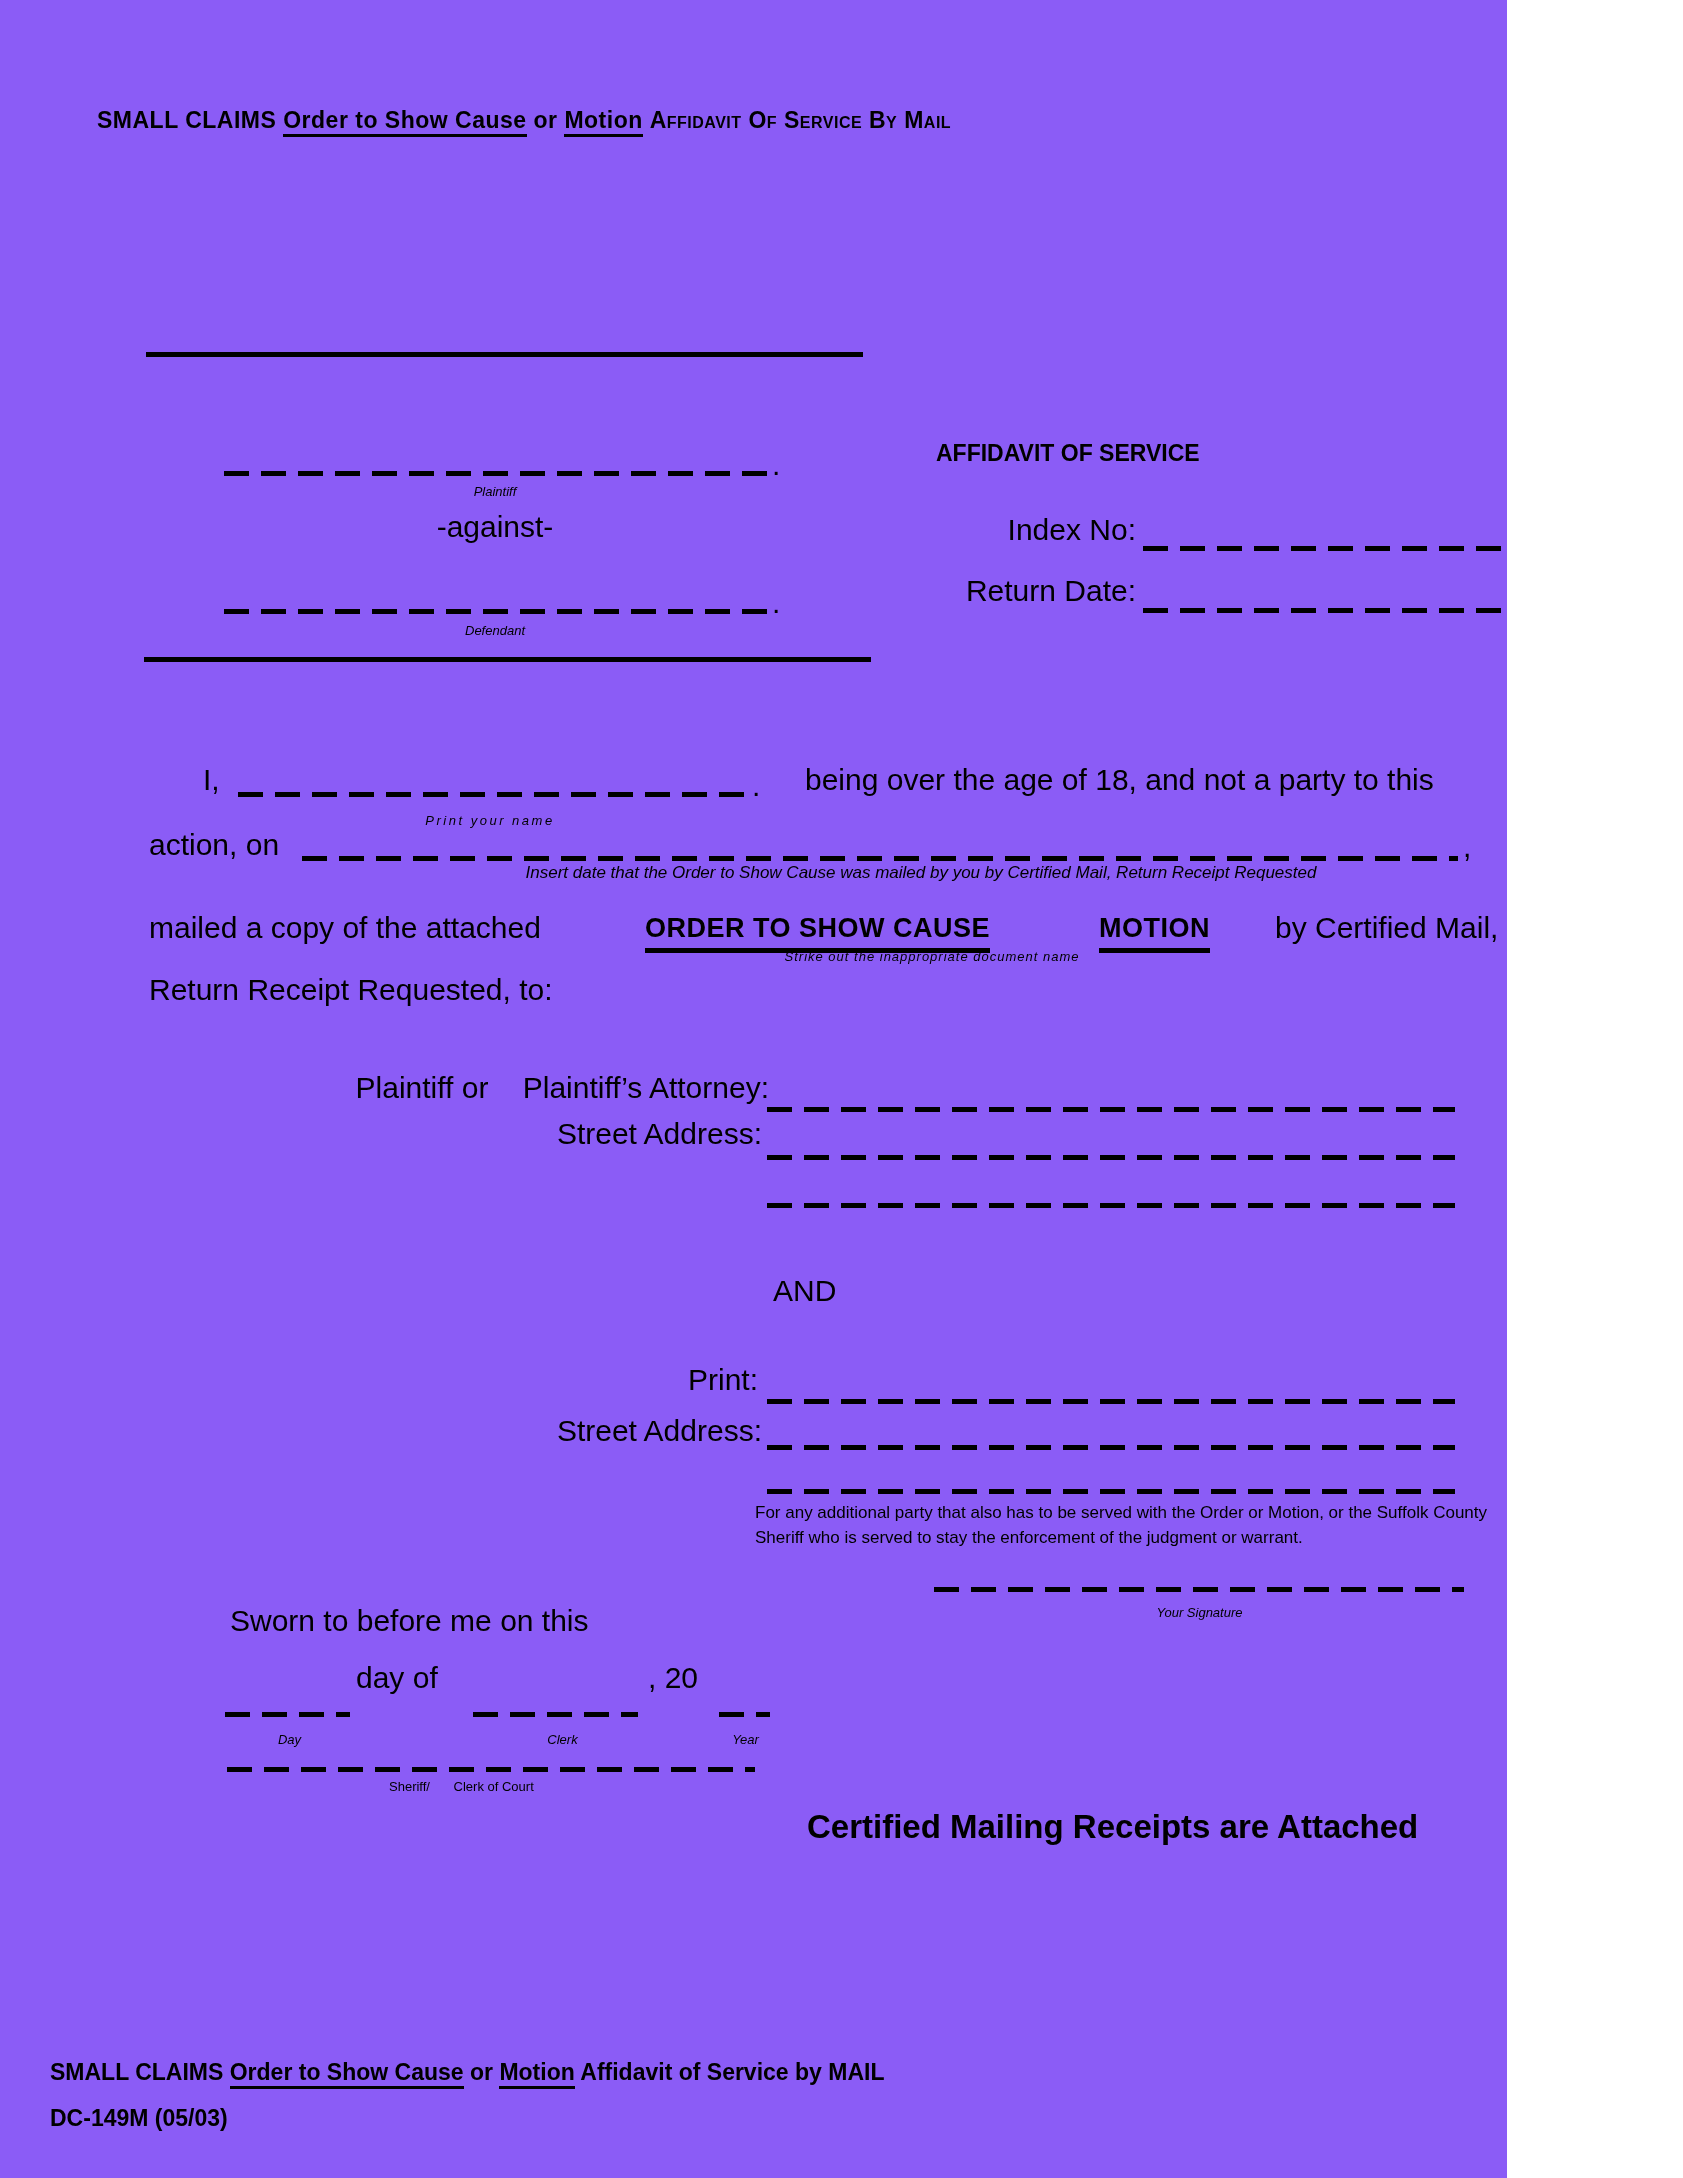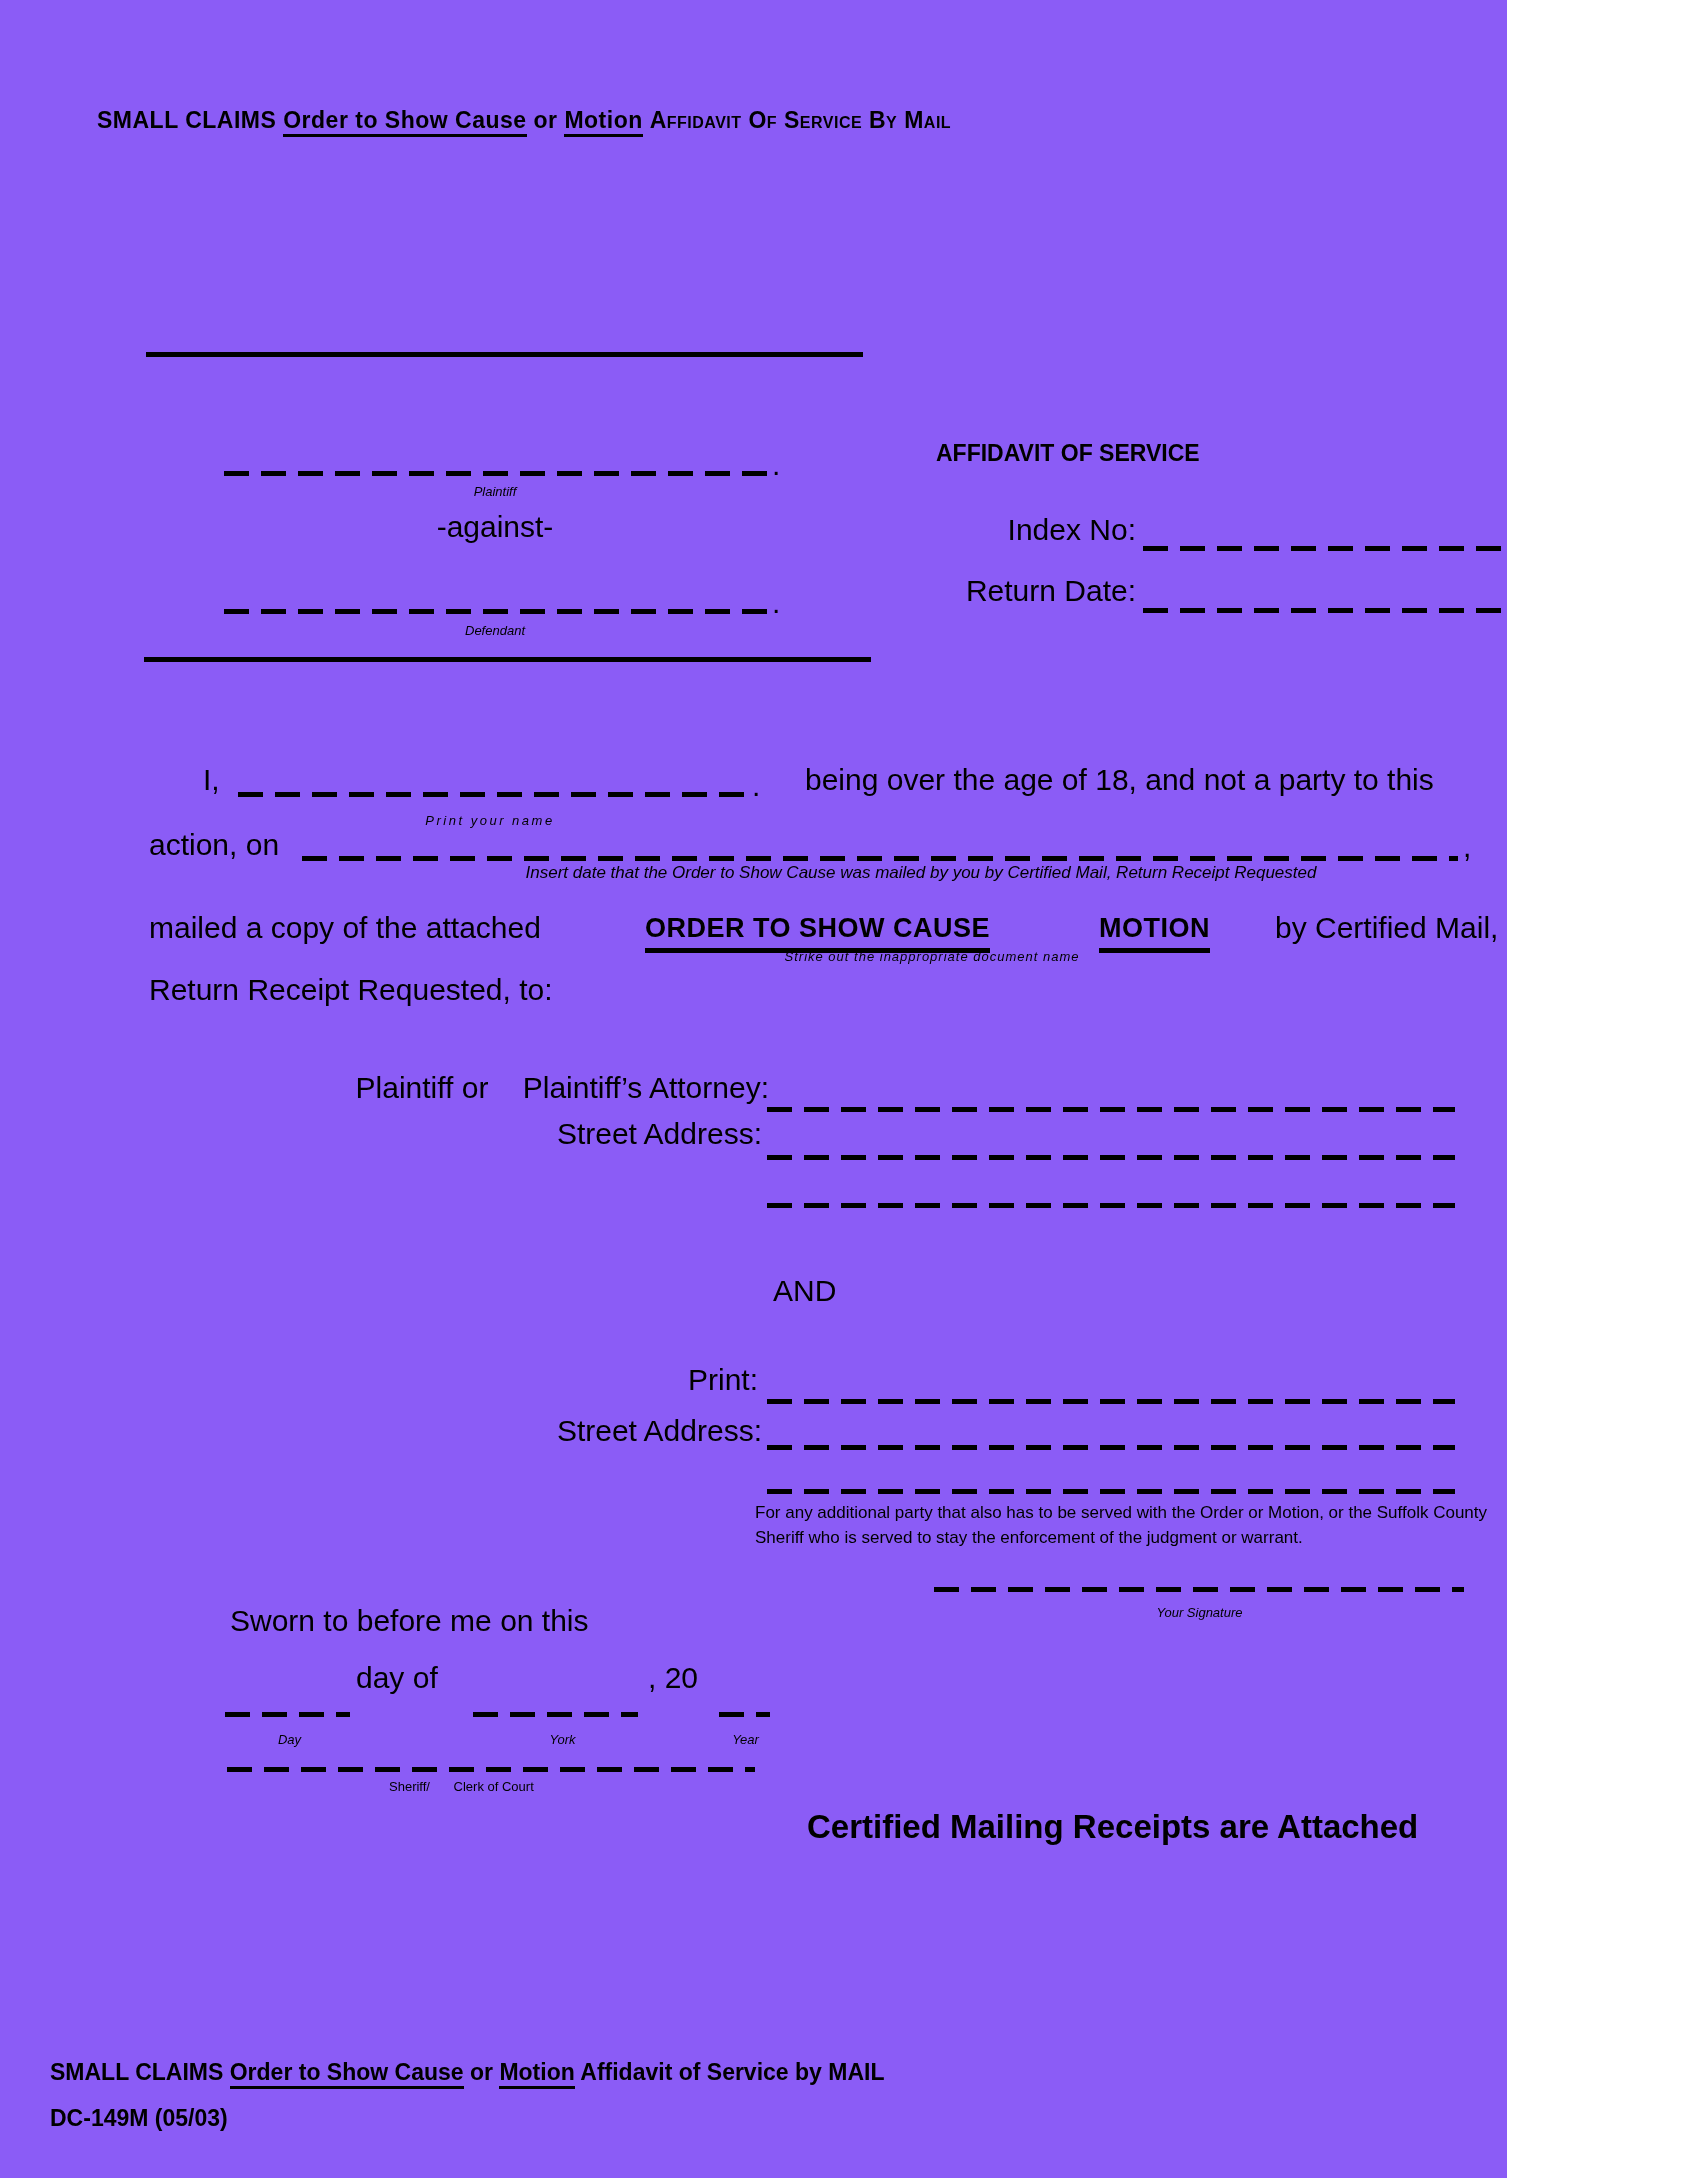--- a/index.html
+++ b/index.html
@@ -113,21 +113,21 @@
 
   <div class="t" style="left:230px; top:1604px;">Sworn to before me on this</div>
 
   <div class="dash" style="left:225px; top:1712px; width:125px;"></div>
   <div class="t" style="left:356px; top:1661px;">day of</div>
   <div class="dash" style="left:473px; top:1712px; width:165px;"></div>
   <div class="t" style="left:648px; top:1661px;">, 20</div>
   <div class="dash" style="left:719px; top:1712px; width:51px;"></div>
 
   <div class="t small it ctr" style="left:240px; top:1729px; width:99px;">Day</div>
-  <div class="t small it ctr" style="left:513px; top:1729px; width:99px;">York</div>
+  <div class="t small it ctr" style="left:513px; top:1729px; width:99px;">Clerk</div>
   <div class="t small it ctr" style="left:696px; top:1729px; width:99px;">Year</div>
 
   <div class="dash" style="left:227px; top:1767px; width:528px;"></div>
   <div class="t small" style="left:389px; top:1776px;">
     <span>Sheriff/</span>
     <span class="gap20">Clerk of Court</span>
   </div>
 
   <div class="t b" style="left:807px; top:1810px; font-size:33px;">Certified Mailing Receipts are Attached</div>
 

